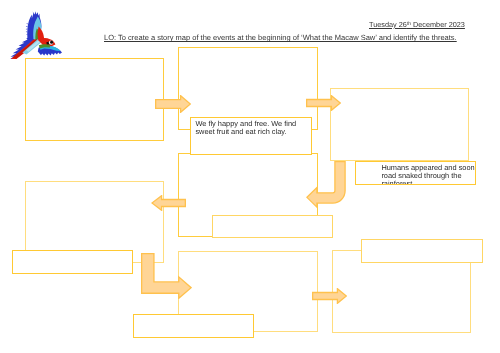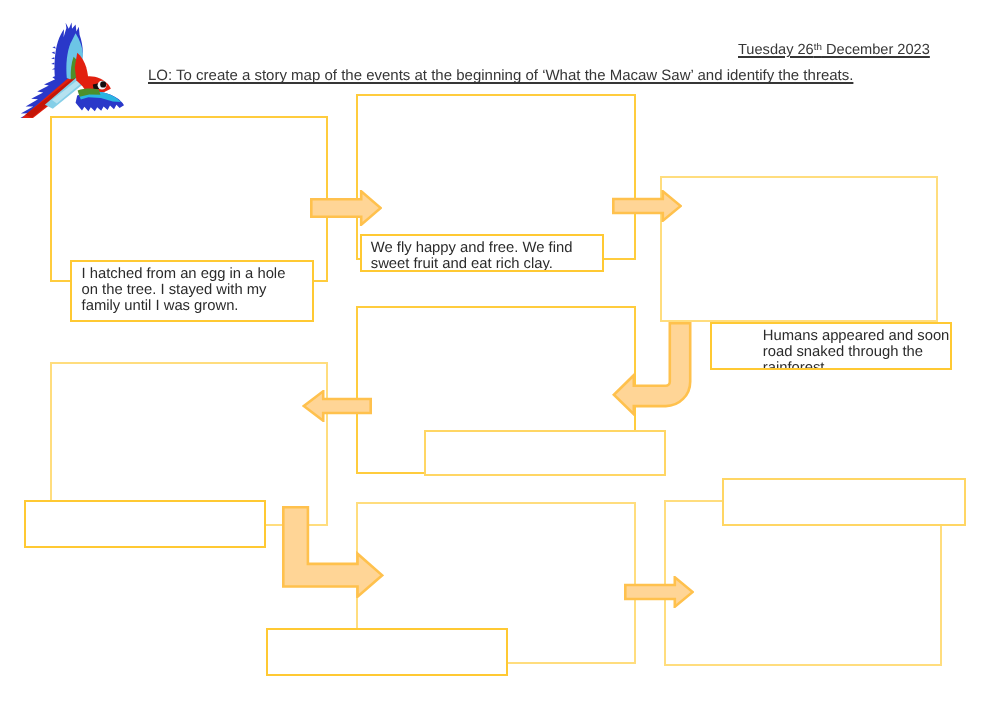--- a/index.html
+++ b/index.html
@@ -6,21 +6,21 @@
   body{width:500px;height:353px;overflow:hidden;
        font-family:"Liberation Sans",sans-serif;
        -webkit-font-smoothing:antialiased;
        text-rendering:geometricPrecision;}
   #page{position:relative;width:500px;height:353px;background:#fff;overflow:hidden;}
 
   .hd{position:absolute;white-space:nowrap;color:#363636;
       text-decoration:underline;text-underline-offset:1.1px;
       text-decoration-thickness:0.6px;}
   #date-heading{font-size:7.3px;}
-  #lo-heading{font-size:7.5px;}
+  #lo-heading{font-size:7.5px;margin-left:30px;}
   .hd sup{font-size:4.9px;vertical-align:2.1px;}
 
   
   .frame{position:absolute;box-sizing:border-box;border:1px solid rgba(255,198,40,0.90);background:transparent;}
   .frame.light{border-color:rgba(255,198,40,0.60);}
 
   
   .cap{position:absolute;box-sizing:border-box;border:1px solid rgba(255,198,40,0.95);
        background:#ffffff;overflow:hidden;}
   .cap.soft{border-color:rgba(255,198,40,0.72);}
@@ -37,21 +37,21 @@
   #f1{left:25.4px; top:58.3px; width:139.1px; height:83px;}
   #f2{left:178.2px;top:47.2px; width:139.4px; height:83px;}
   #f3{left:329.7px;top:87.9px; width:139.5px; height:73.1px;}
   #f4{left:178px; top:153px; width:139.5px; height:83.5px;}
   #f5{left:25.2px; top:180.5px; width:139.3px; height:82.5px;}
   #f6{left:178px; top:250.5px; width:140px; height:81.2px;}
   #f7{left:332px; top:250px; width:139.3px; height:82.6px;}
 
   
   #c1{left:35.4px; top:129.8px; width:121.3px; height:31.6px;}
-  #c2{left:180px; top:117.1px; width:121.8px; height:19px;}
+  #c2{left:190px; top:117.1px; width:121.8px; height:38px;}
   #c3{left:355px; top:161px; width:121px; height:24px;padding-left:21px;}
   #c4{left:211.5px; top:214.9px; width:121.1px; height:23.4px;}
   #c5{left:11.5px; top:250.3px; width:121.3px; height:23.6px;}
   #c6{left:132.7px; top:314.3px; width:121.5px; height:23.8px;}
   #c7{left:361.4px; top:239.1px; width:121.2px; height:23.6px;}
 
   
   #a1{left:155px; top:94.5px;}
   #a2{left:306px; top:161.2px;}
   #a3{left:150.5px; top:195.2px;}
@@ -151,23 +151,20 @@
 
   <svg class="arrow" id="a4" width="51" height="46" viewBox="0 0 51 46">
     <path d="M0.65 0.65 H12.95 V28.95 H37.75 V23.85 L50.1 34.65 L37.75 45.35
              V40.25 H0.65 Z" fill="#ffd596" stroke="#ffc14d" stroke-width="1.3" stroke-linejoin="miter"></path>
   </svg>
 
   <svg class="arrow" id="a5" width="35" height="16" viewBox="0 0 35 16">
     <path d="M0.65 4.5 H25.4 V0.65 L34.35 8 L25.4 15.35 V11.5 H0.65 Z" fill="#ffd596" stroke="#ffc14d" stroke-width="1.3" stroke-linejoin="miter"></path>
   </svg>
 
-  <div class="cap" id="c1">
-    <p>I hatched from an egg in a hole on the tree. I stayed with my family until I was grown.</p>
-  </div>
   <div class="cap" id="c2">
     <p>We fly happy and free. We find sweet fruit and eat rich clay.</p>
   </div>
   <div class="cap" id="c3">
     <p>Humans appeared and soon a road snaked through the rainforest.</p>
   </div>
   <div class="cap soft" id="c4">
     <p></p>
   </div>
   <div class="cap" id="c5">

